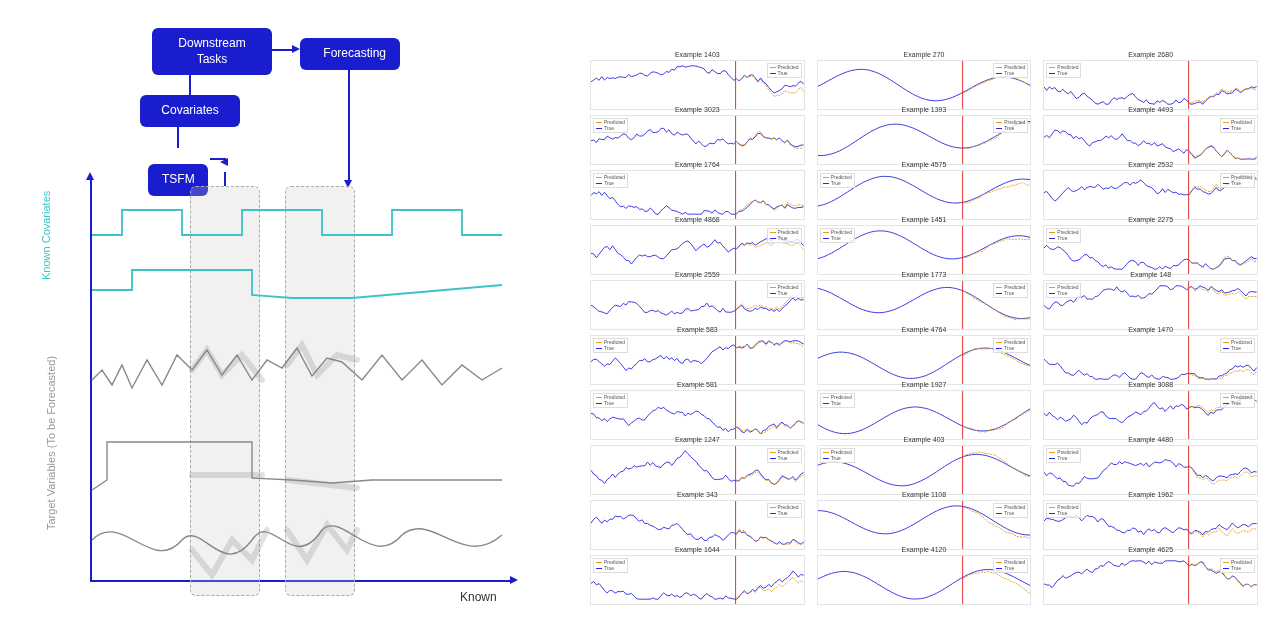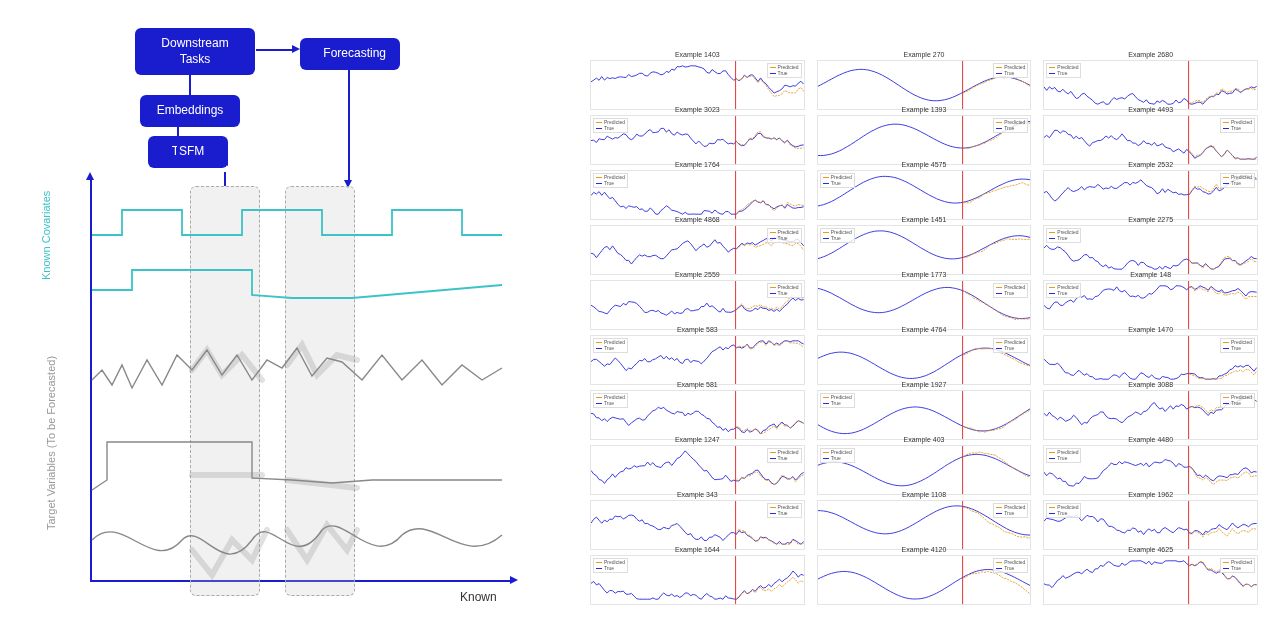--- a/index.html
+++ b/index.html
@@ -20,24 +20,24 @@
   .flow-box {
     position: absolute;
     background: #1a1dce;
     color: #fff;
     padding: 8px 14px;
     border-radius: 6px;
     font-size: 12px;
     text-align: center;
     line-height: 1.3;
   }
-  .box-downstream { left: 135px; top: 28px; width: 120px; }
+  .box-downstream { left: 152px; top: 28px; width: 120px; }
   .box-forecasting { left: 300px; top: 38px; width: 100px; text-align: right; }
   .box-embeddings { left: 140px; top: 95px; width: 100px; }
-  .box-tsfm { left: 148px; top: 136px; width: 80px; }
+  .box-tsfm { left: 148px; top: 164px; width: 60px; }
 
   
   .arrow {
     position: absolute;
     background: #1a1dce;
   }
   .arrow-head {
     position: absolute;
     width: 0; height: 0;
   }
@@ -126,21 +126,21 @@
   .mini .legend .sw.true { border-color:#2a2ae0; }
 </style>
 </head>
 <body>
 
 <div class="container">
   <div class="left-panel">
 
     <div class="flow-box box-downstream">Downstream Tasks</div>
     <div class="flow-box box-forecasting">Forecasting</div>
-    <div class="flow-box box-embeddings">Embeddings</div>
+    <div class="flow-box box-embeddings">Covariates</div>
     <div class="flow-box box-tsfm">TSFM</div>
 
     <div class="arrow" style="left:189px; top:72px; width:2px; height:23px;"></div>
     <div class="arrow-head ah-up" style="left:185px; top:64px;"></div>
 
     <div class="arrow" style="left:177px; top:124px; width:2px; height:24px;"></div>
     <div class="arrow-head ah-up" style="left:173px; top:116px;"></div>
 
     <div class="arrow" style="left:256px; top:49px; width:38px; height:2px;"></div>
     <div class="arrow-head ah-right" style="left:292px; top:45px;"></div>

